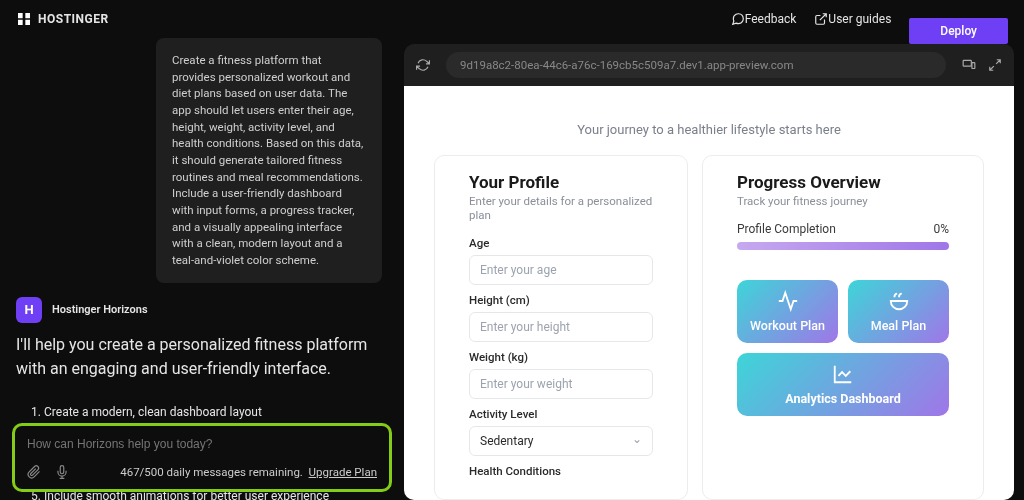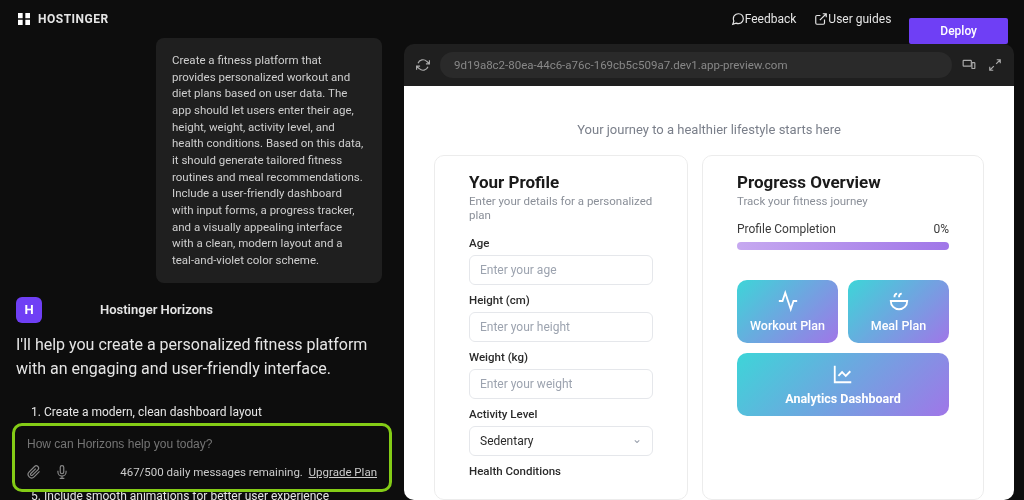--- a/index.html
+++ b/index.html
@@ -52,21 +52,21 @@
   margin-bottom: 14px;
 }
 .assistant-row { display: flex; align-items: center; gap: 10px; margin-bottom: 10px; }
 .assistant-avatar {
   width: 26px; height: 26px;
   background: #6f3ff5;
   border-radius: 6px;
   display: flex; align-items: center; justify-content: center;
   color: #fff; font-weight: 700; font-size: 13px;
 }
-.assistant-name { font-weight: 600; font-size: 13px; margin-left: 48px; }
+.assistant-name { font-weight: 600; font-size: 11px; }
 .assistant-text { font-size: 16px; line-height: 1.5; margin-bottom: 21px; }
 .numbered { list-style: decimal; padding-left: 28px; font-size: 12px; line-height: 1.75; }
 .hold-on { font-size: 12px; line-height: 1.5; margin-top: 8px; }
 .input-bar {
   position: absolute;
   bottom: 8px;
   left: 12px;
   right: 6px;
   background: #0d0d0d;
   border: 3px solid #84cc16;
@@ -93,21 +93,21 @@
 .upgrade { text-decoration: underline; cursor: pointer; }
 .right {
   width: 626px;
   padding: 6px 10px 0 6px;
   display: flex;
   flex-direction: column;
 }
 .browser-bar {
   display: flex;
   align-items: center;
-  gap: 10px;
+  gap: 16px;
   background: #1f1f1f;
   border-radius: 10px 10px 0 0;
   padding: 8px 12px;
   justify-content: flex-end;
 }
 .reload { color: #aaa; cursor: pointer; }
 .url-input {
   flex: 1;
   background: #2a2a2a;
   border-radius: 16px;

